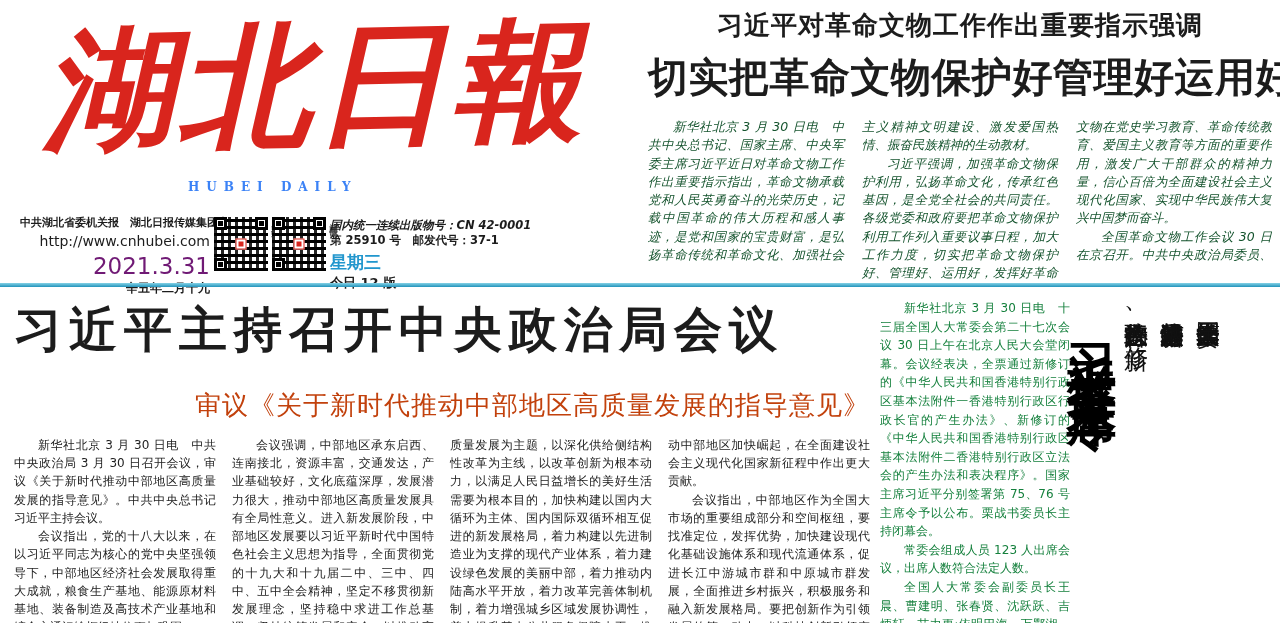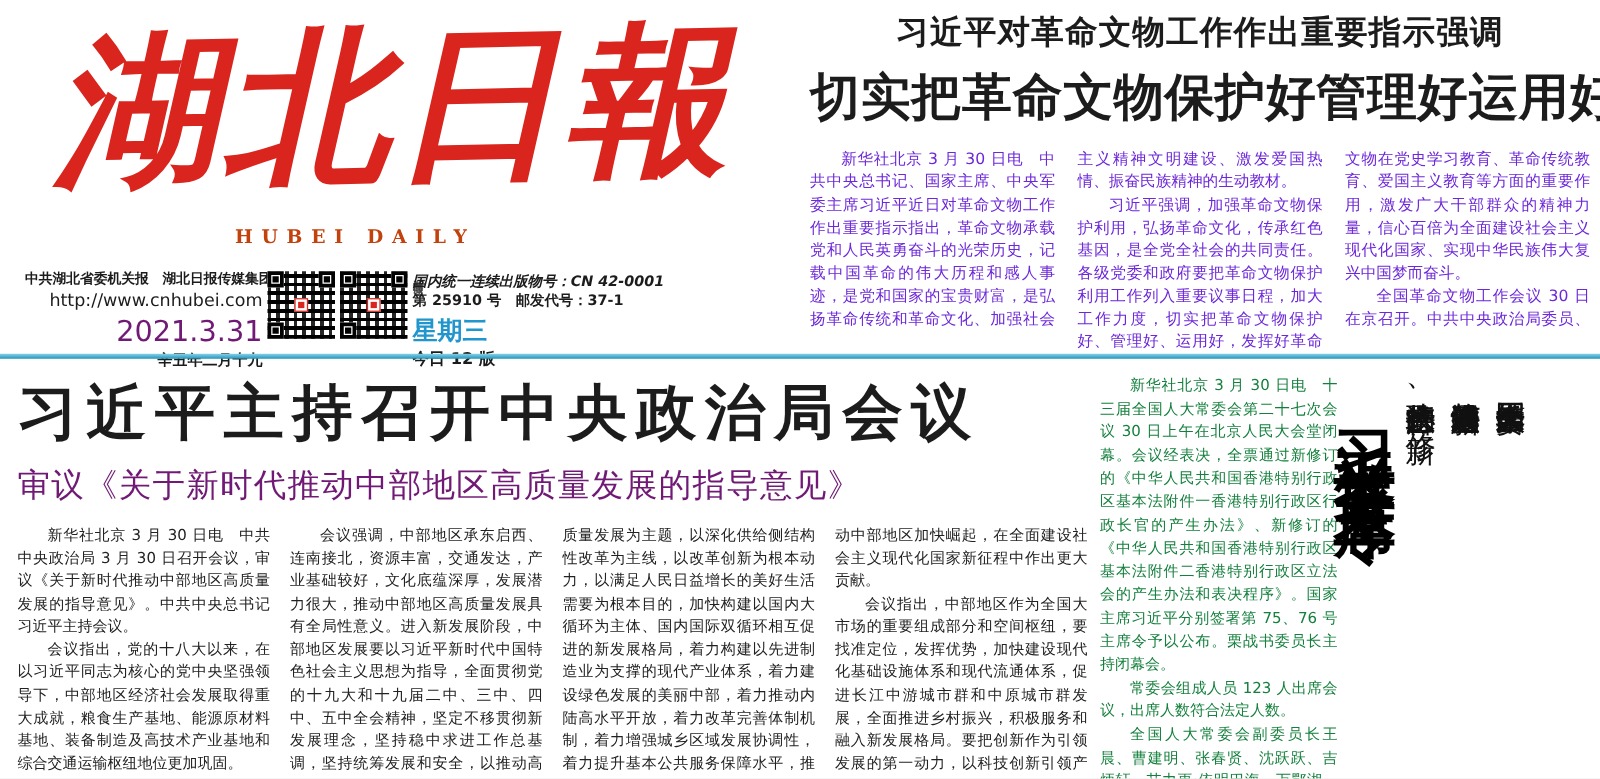--- a/index.html
+++ b/index.html
@@ -13,21 +13,21 @@
   .brand{
     position:absolute;left:42px;top:2px;width:560px;
     font-family:"DejaVu Serif","Liberation Serif",serif;
     font-size:132px;line-height:1.25;font-weight:bold;font-style:italic;
     color:#d9251d;letter-spacing:4px;white-space:nowrap;
     transform:rotate(-1.2deg);
   }
   .brand-en{
     position:absolute;left:188px;top:180px;
     font-family:"DejaVu Serif","Liberation Serif",serif;
-    font-size:15px;letter-spacing:7px;color:#c2410c;font-weight:600;white-space:nowrap;
+    font-size:12px;letter-spacing:7px;color:#3b82f6;font-weight:600;white-space:nowrap;
   }
   .info-left{position:absolute;left:20px;top:215px;width:190px;text-align:right;}
   .info-left .org{font-size:11px;font-weight:bold;white-space:nowrap;}
   .info-left .web{font-size:14px;font-weight:normal;margin-top:3px;}
   .info-left .date{font-size:23px;font-weight:normal;color:#701a75;line-height:1.15;margin-top:4px;}
   .info-left .lunar{font-size:12px;font-weight:bold;margin-top:1px;}
   .qr-wrap{position:absolute;top:217px;display:flex;align-items:flex-start;}
   .qr-wrap.q1{left:214px;} .qr-wrap.q2{left:272px;}
   .qr{
     width:54px;height:54px;position:relative;flex:0 0 auto;
@@ -40,39 +40,39 @@
   .f.tl{top:0;left:0}.f.tr{top:0;right:0}.f.bl{bottom:0;left:0}
   .qr .seal{position:absolute;top:50%;left:50%;width:11px;height:11px;transform:translate(-50%,-50%);background:#fff;border:1px solid #d9251d;box-sizing:border-box;}
   .qr .seal::after{content:"";position:absolute;inset:2px;background:#d9251d;}
   .qr-label{
     writing-mode:vertical-rl;font-size:8.5px;color:#444;margin-left:2px;
     letter-spacing:1px;height:54px;overflow:hidden;
   }
   .info-right{position:absolute;left:330px;top:218px;width:200px;}
   .info-right .pubno{font-size:11.5px;font-weight:bold;white-space:nowrap;font-style:italic;}
   .info-right .issue{font-size:11.5px;font-weight:bold;margin-top:0;white-space:nowrap;}
-  .info-right .weekday{font-size:20px;font-weight:bold;color:#2196cd;margin-top:3px;}
+  .info-right .weekday{font-size:17px;font-weight:bold;color:#2196cd;margin-top:3px;}
   .info-right .pages{font-size:13px;font-weight:bold;margin-top:0;}
   
   .top-article{position:absolute;left:648px;top:8px;width:624px;}
   .top-kicker{text-align:center;font-size:26px;font-weight:600;letter-spacing:1px;white-space:nowrap;}
   .top-headline{text-align:center;font-size:40px;font-weight:900;letter-spacing:0.5px;margin-top:7px;white-space:nowrap;}
   .top-body{
     margin-top:13px;height:172px;overflow:hidden;
     column-count:3;column-gap:18px;column-fill:auto;
-    font-size:12.5px;line-height:1.46;text-align:justify;color:#6d28d9;
+    font-size:12.5px;line-height:1.46;text-align:justify;color:#14532d;font-style:italic;
   }
   .top-body p, .pol-body p, .npc-body p{margin:0;text-indent:2em;}
   
   .divider{position:absolute;left:0;top:283px;width:1280px;height:4px;
     background:linear-gradient(to bottom,#85d2e6 0%,#2293bb 100%);}
   
   .pol-article{position:absolute;left:14px;top:298px;width:856px;}
   .pol-headline{text-align:left;font-size:48px;font-weight:900;letter-spacing:7px;white-space:nowrap;}
-  .pol-subtitle{text-align:left;font-size:26px;font-weight:500;letter-spacing:1px;margin-top:9px;white-space:nowrap;color:#701a75;}
+  .pol-subtitle{text-align:right;font-size:26px;font-weight:500;letter-spacing:1px;margin-top:26px;white-space:nowrap;color:#c2410c;}
   .pol-body{
     margin-top:13px;height:216px;overflow:hidden;
     column-count:4;column-gap:16px;column-fill:auto;
     font-size:12px;line-height:1.52;text-align:justify;color:#222;
   }
   
   .npc-body{
     position:absolute;left:880px;top:299px;width:190px;height:324px;overflow:hidden;
     font-size:12px;line-height:1.55;text-align:justify;color:#15803d;
   }

